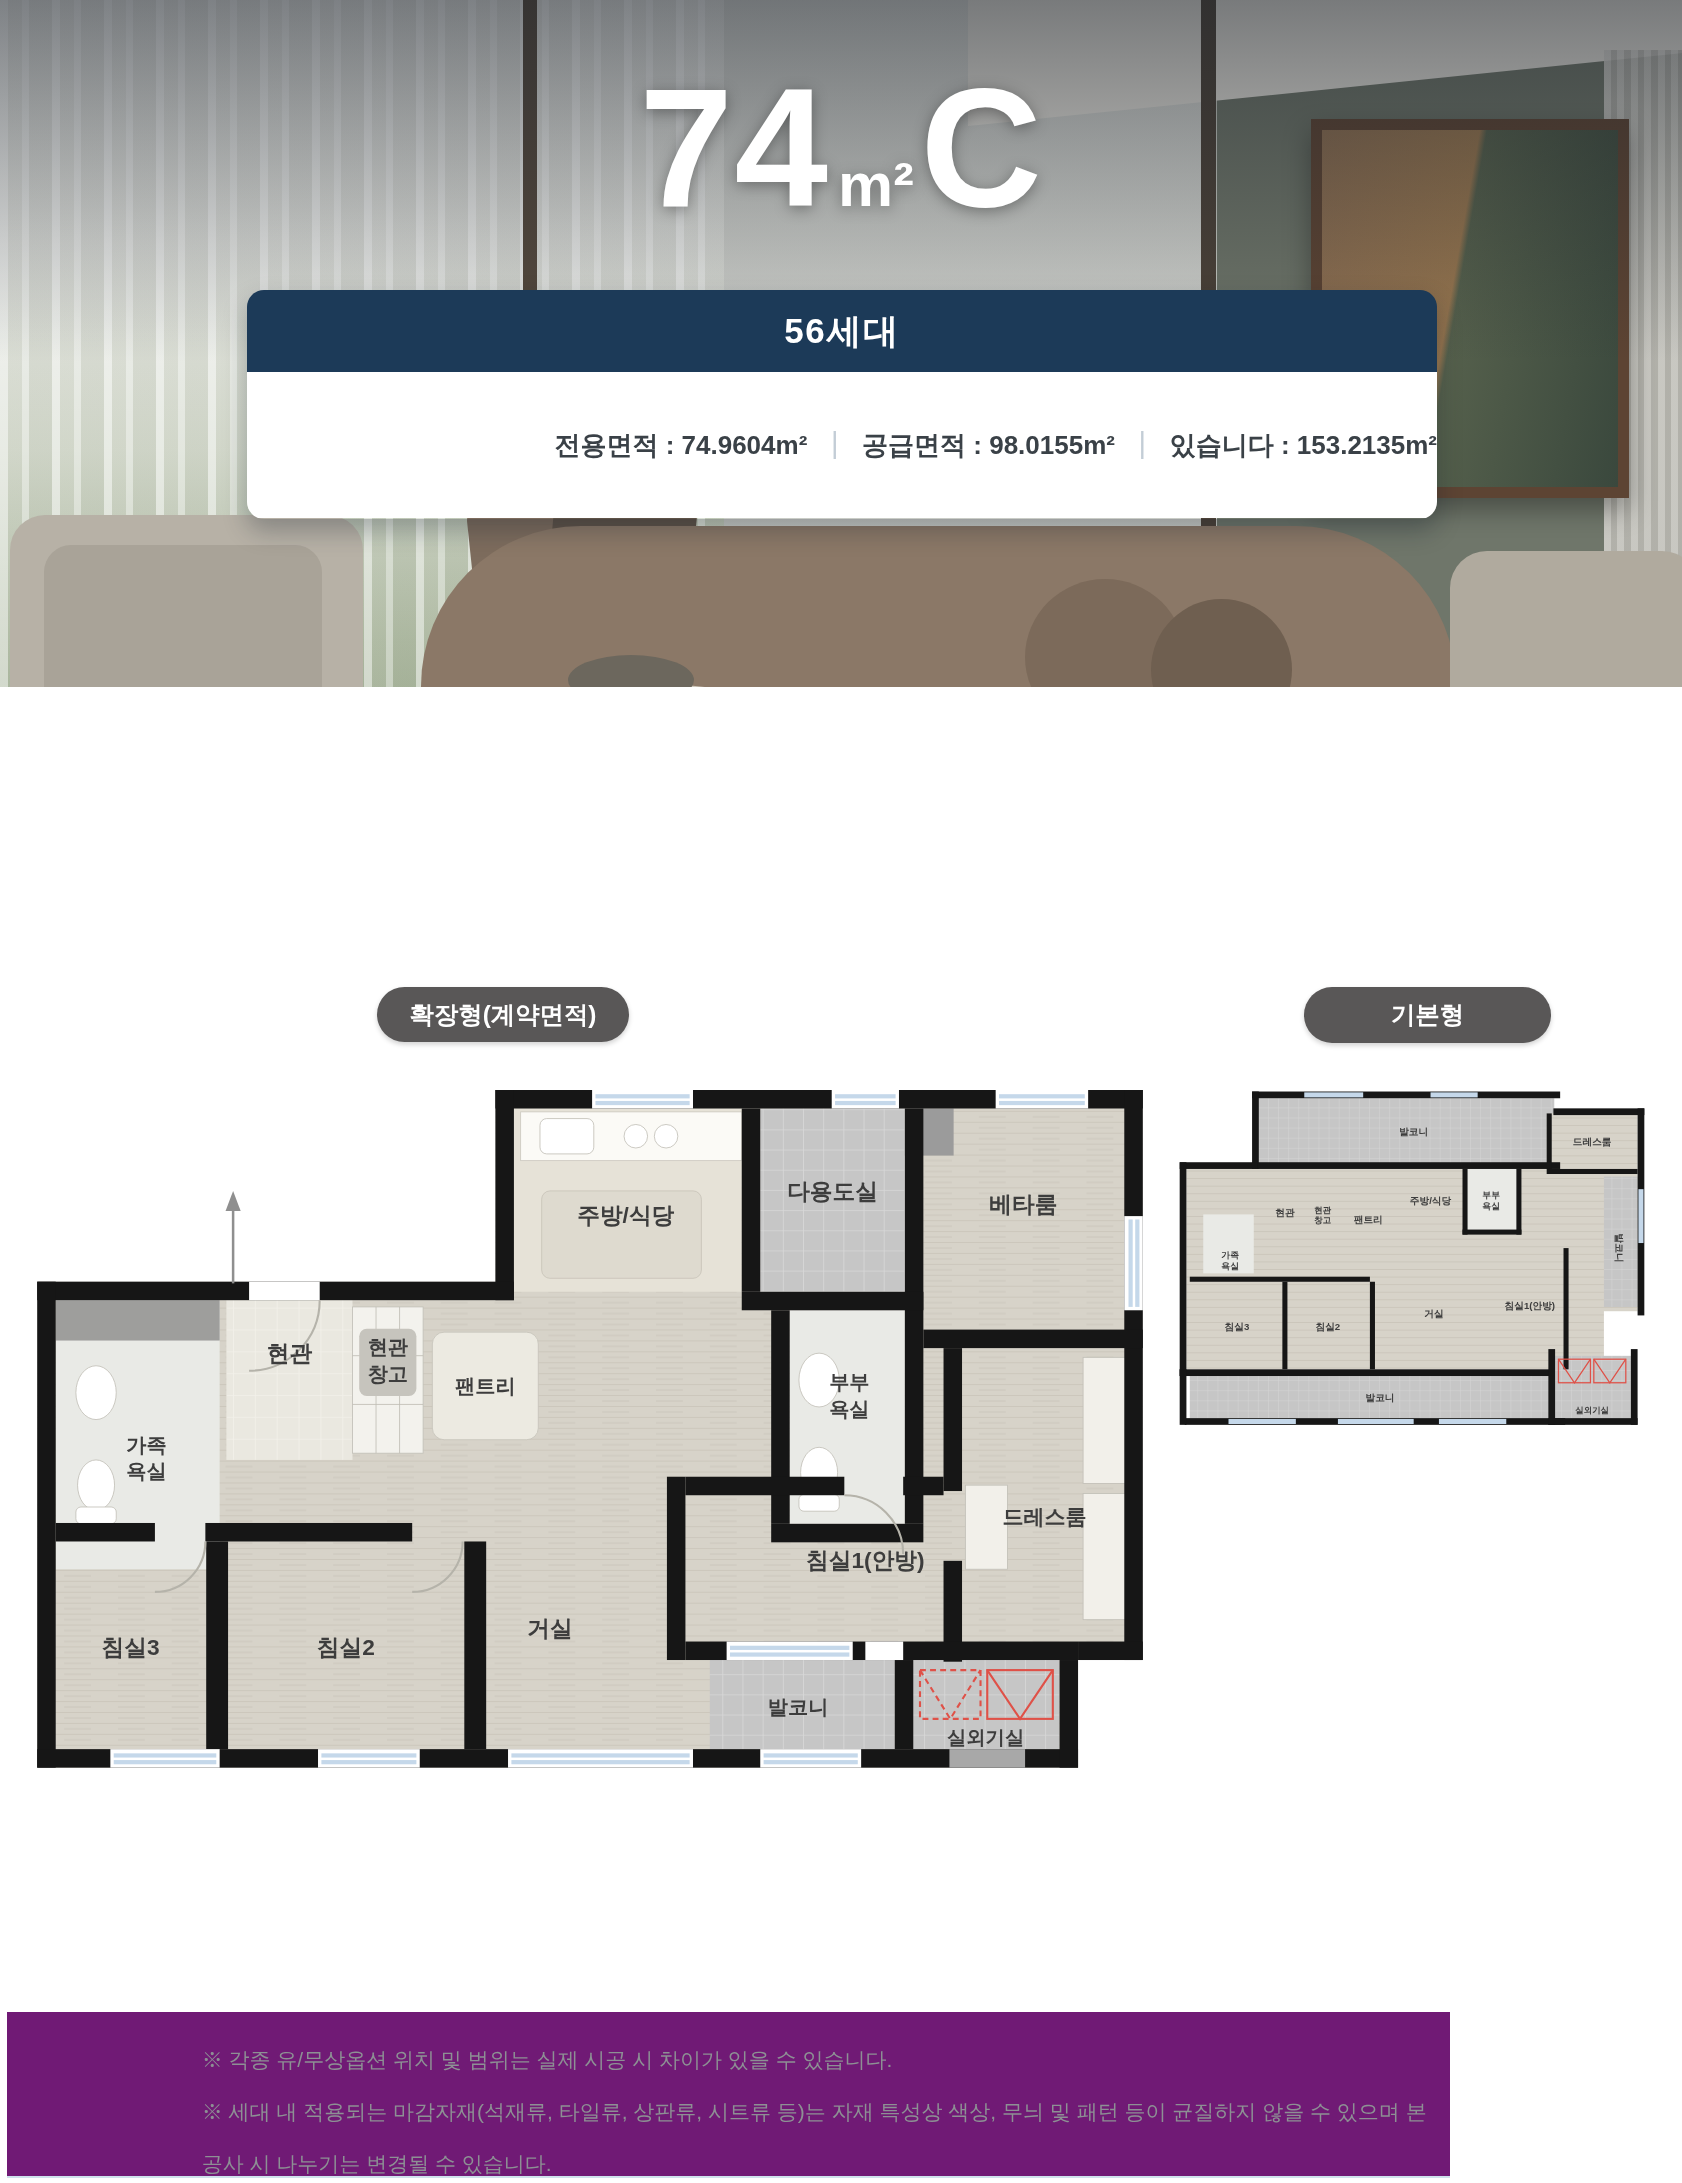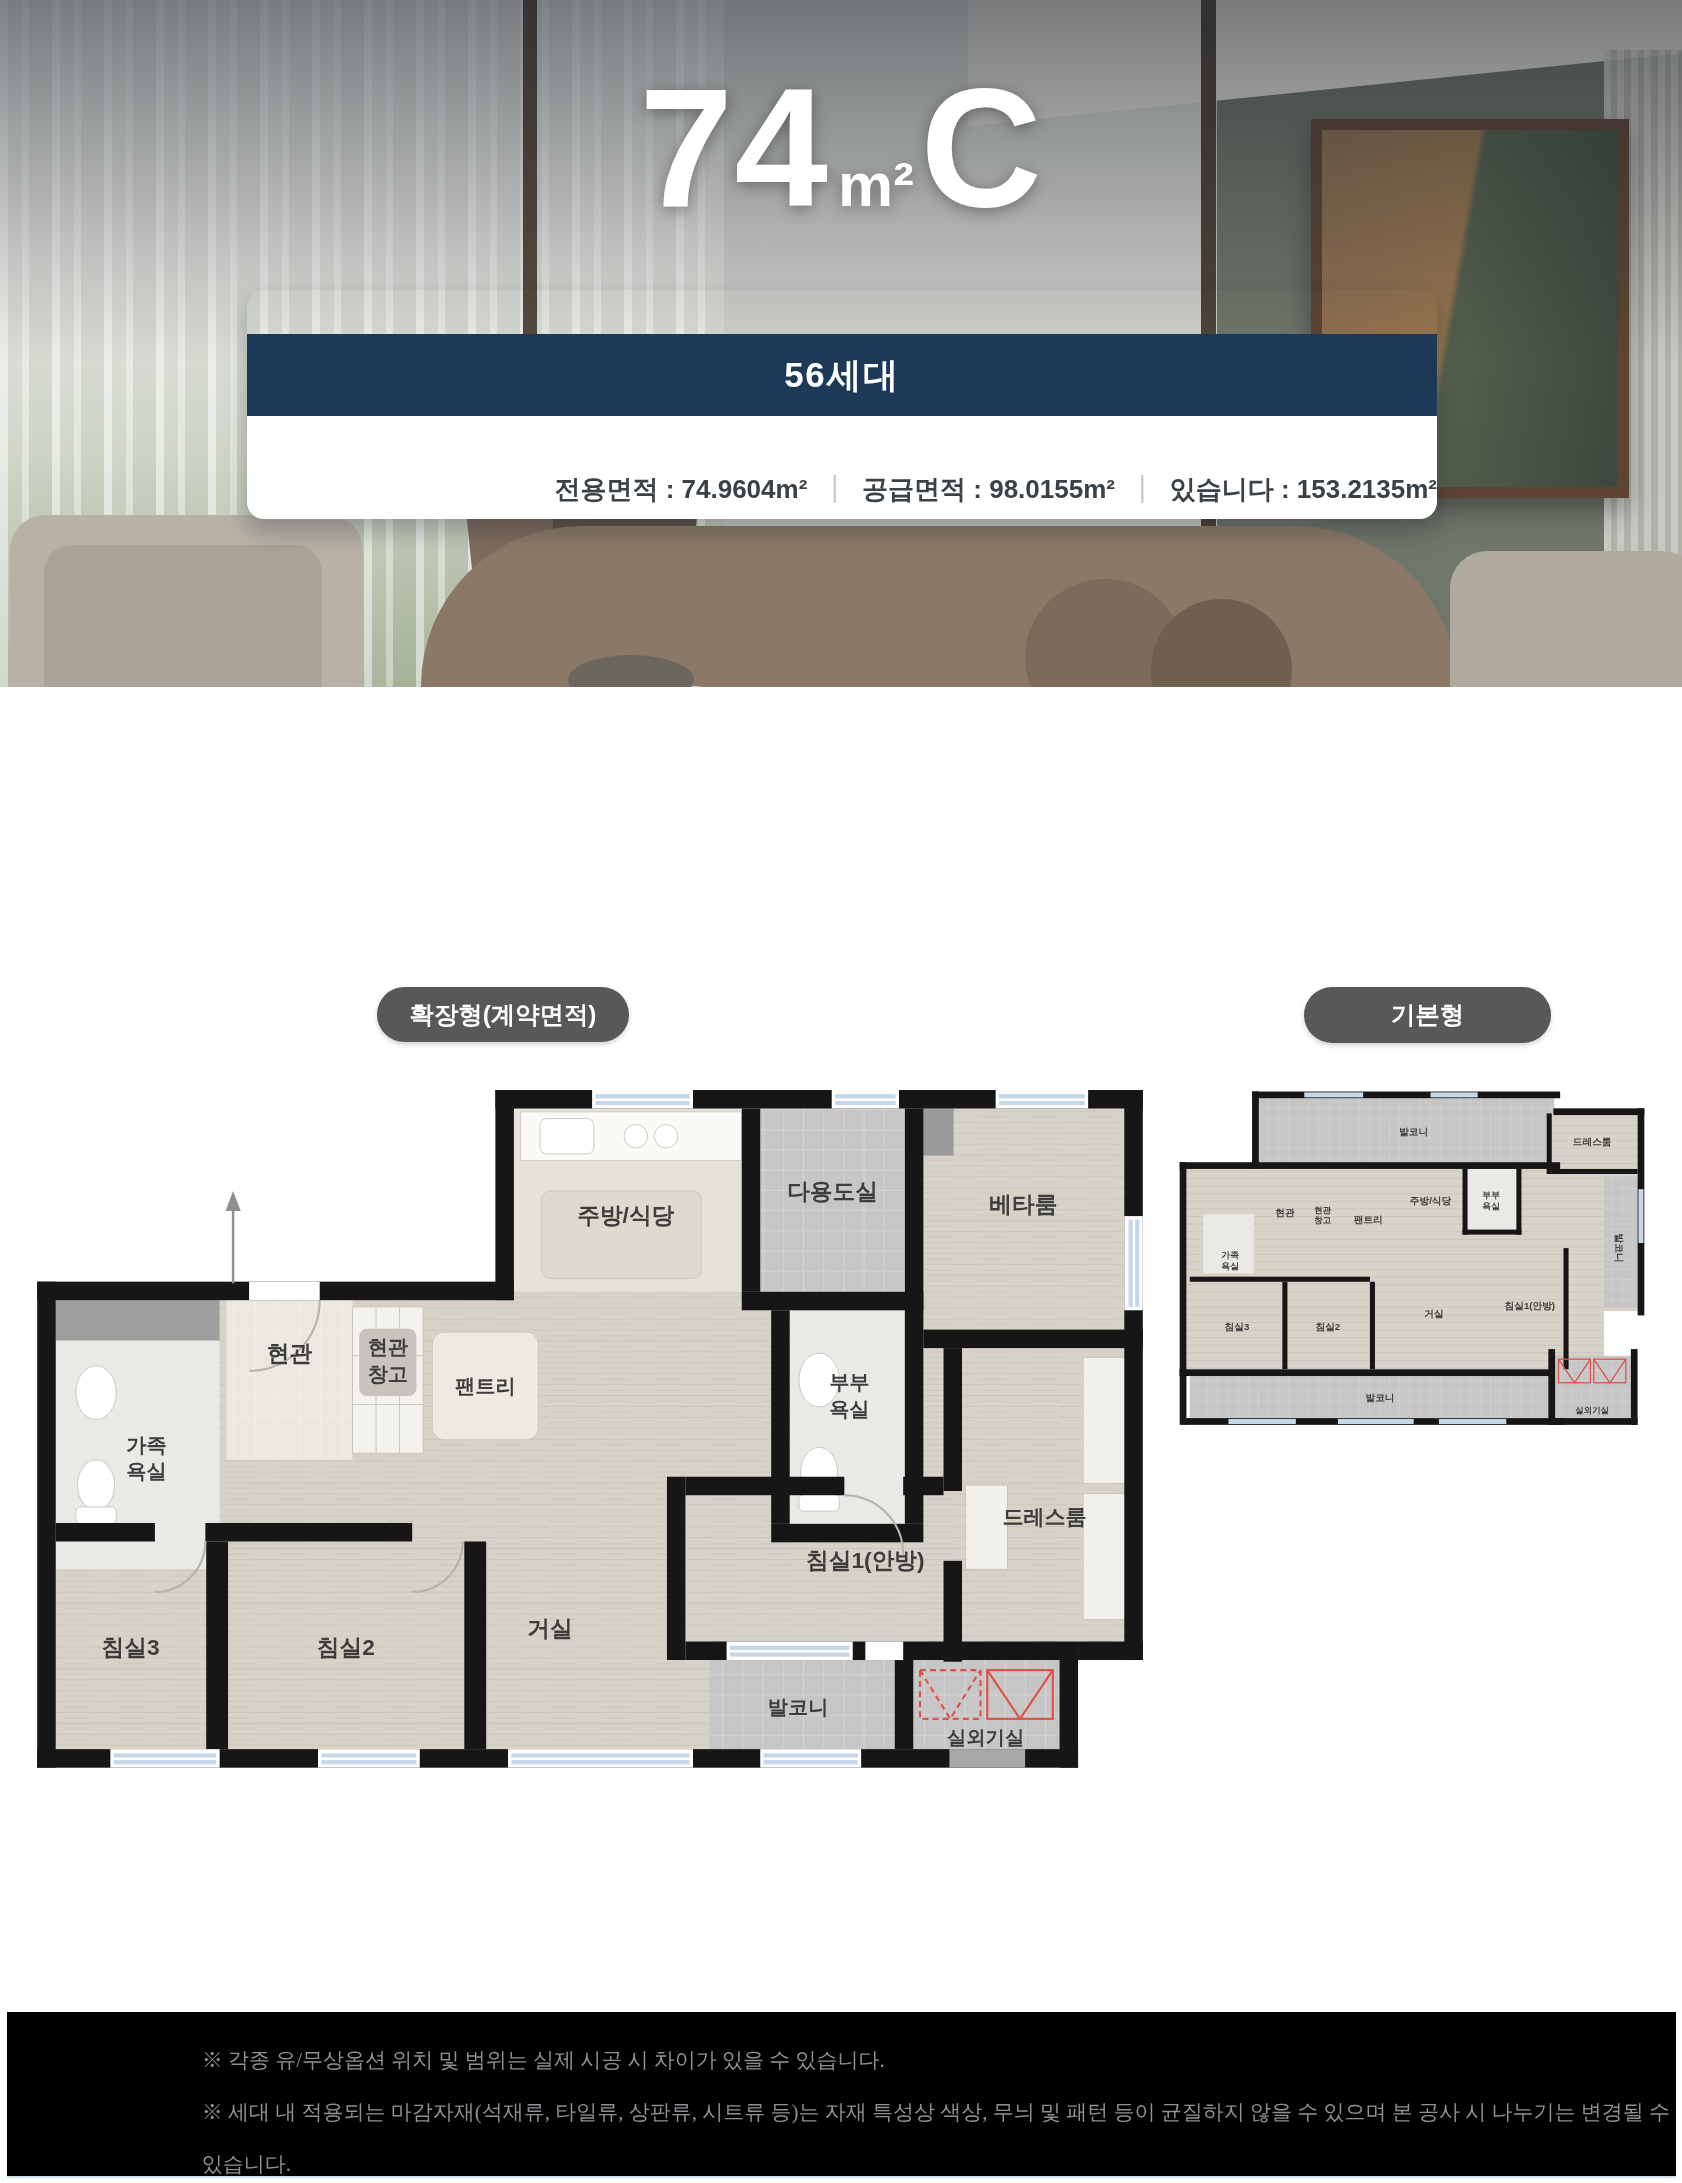--- a/index.html
+++ b/index.html
@@ -46,33 +46,33 @@
     background:linear-gradient(180deg,rgba(28,34,42,.55) 0%,rgba(28,34,42,.25) 55%,rgba(28,34,42,0) 100%);}
   
   .unit-title{left:0;top:56px;width:1683px;display:flex;align-items:baseline;justify-content:center;
     color:#fff;text-shadow:0 3.4px 15px rgba(0,0,0,.35);}
   .unit-title .big{font-size:168px;font-weight:800;line-height:1.1;letter-spacing:1.7px;}
   .unit-title .small{font-size:62px;font-weight:700;margin:0 6.7px 0 8.4px;}
   
   .info-card{left:247px;top:290px;width:1190px;height:229px;border-radius:17px;overflow:hidden;
     box-shadow:0 11.8px 25px rgba(15,25,38,.28);}
   .info-card-header{height:82px;background:#1c3a58;display:flex;align-items:center;justify-content:center;
-    color:#fff;font-size:35px;font-weight:700;letter-spacing:1.7px;margin-top:44px;}
+    color:#fff;font-size:35px;font-weight:700;letter-spacing:1.7px;}
   .info-card-body{height:146px;background:#fff;display:flex;align-items:center;justify-content:flex-end;
     color:#3a4147;font-size:26px;font-weight:700;}
   .info-sep{color:#c3cdd6;font-weight:400;font-size:29px;margin:0 23.6px;transform:translateY(-1.7px);}
   
   .pill{background:#595757;border-radius:29px;display:flex;align-items:center;justify-content:center;
     color:#fff;font-weight:700;box-shadow:0 2.5px 5px rgba(0,0,0,.18);}
   .pill-expanded{left:377px;top:987px;width:252px;height:55px;font-size:24.4px;}
   .pill-basic{left:1304px;top:987px;width:247px;height:56px;font-size:24.4px;font-family:Liberation Mono, monospace;}
   svg{display:block;}
   svg text{font-family:"Liberation Sans",sans-serif;font-weight:700;fill:#3d3d3d;}
   
-  .notes{left:6.7px;top:2012px;width:1669px;height:164px;background:#000000;border-bottom:2.5px solid #cfe2ec;font-family:Liberation Serif, serif;}
+  .notes{left:6.7px;top:2012px;width:1443px;height:164px;background:#701a75;border-bottom:2.5px solid #cfe2ec;}
   .notes p{margin:0;padding-left:195px;font-size:21px;line-height:52px;color:#8d9094;font-weight:500;}
   .notes p:first-child{padding-top:22px;}
 </style>
 </head>
 <body>
 
 <div class="abs hero">
   <div class="abs hero-left"></div>
   <div class="abs hero-mid"></div>
   <div class="abs hero-right"></div>

